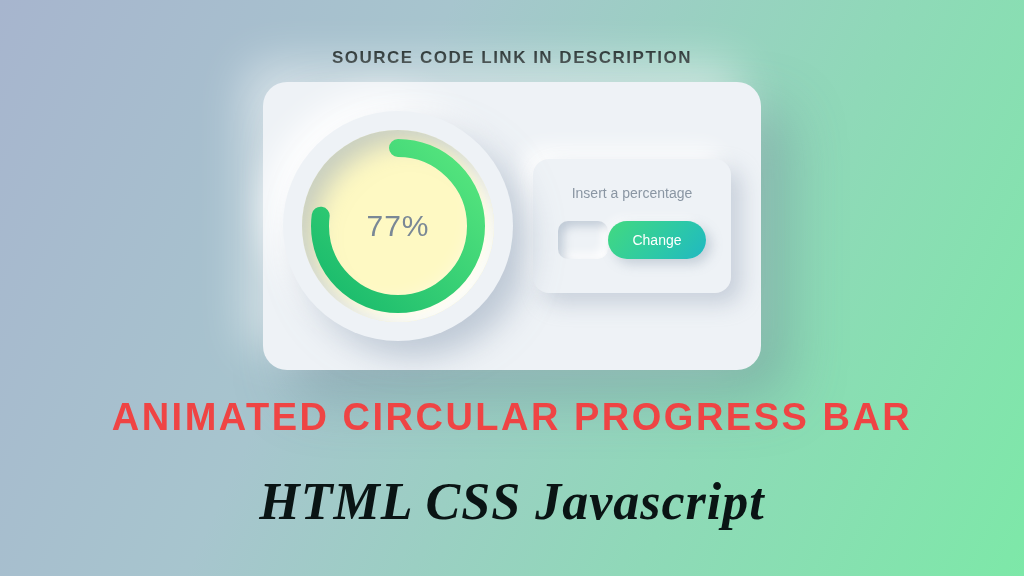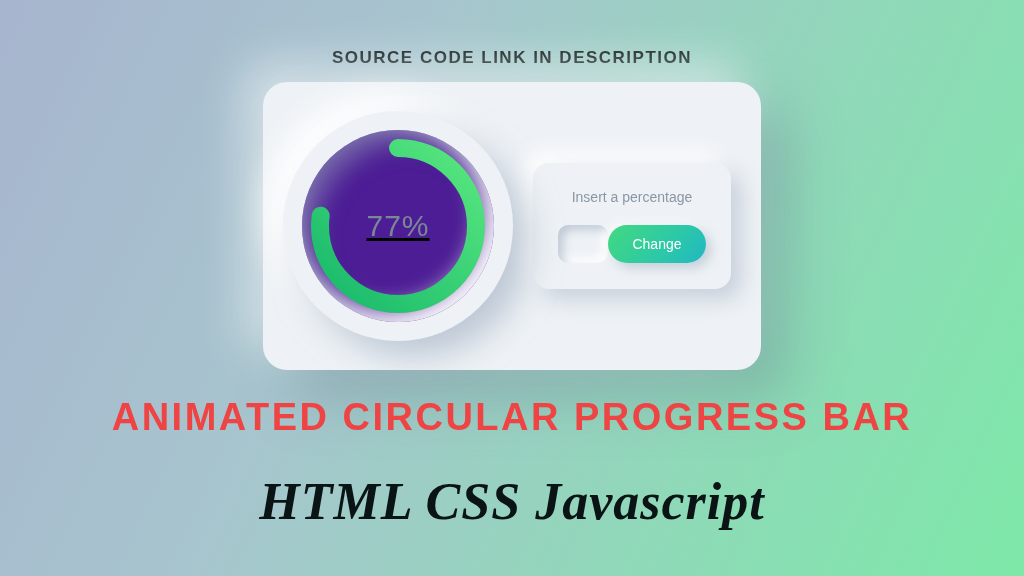--- a/index.html
+++ b/index.html
@@ -49,28 +49,27 @@
       position: relative;
       display: flex;
       align-items: center;
       justify-content: center;
       flex-shrink: 0;
     }
     .progress-ring {
       width: 192px;
       height: 192px;
       border-radius: 50%;
-      background: #4c1d95;
+      background: #fef9c3;
       box-shadow: inset 12px 12px 24px rgba(150,165,185,0.5),
                   inset -12px -12px 24px #ffffff;
       position: relative;
       display: flex;
       align-items: center;
       justify-content: center;
-      text-decoration: underline;
     }
     .progress-ring svg {
       position: absolute;
       top: 9px;
       left: 9px;
       width: 174px;
       height: 174px;
       transform: rotate(-90deg);
     }
     .progress-ring svg circle {
@@ -83,21 +82,21 @@
       color: #7a8896;
       font-weight: 400;
       letter-spacing: 1px;
     }
     .controls {
       flex: 1;
       background: #eef2f6;
       border-radius: 16px;
       box-shadow: 10px 10px 22px rgba(150,165,185,0.45),
                   -10px -10px 22px #ffffff;
-      padding: 26px 20px 26px 20px;
+      padding: 26px 20px 34px 20px;
       display: flex;
       flex-direction: column;
       align-items: center;
       gap: 20px;
     }
     .controls-label {
       font-size: 14px;
       color: #8a96a3;
     }
     .controls-row {

